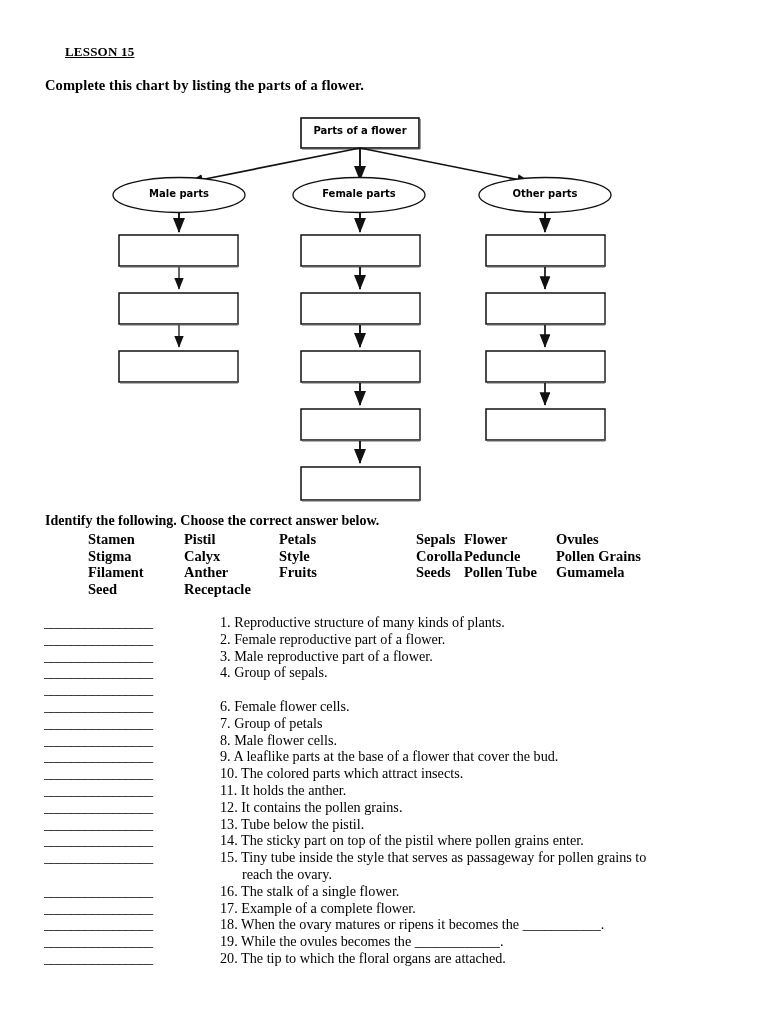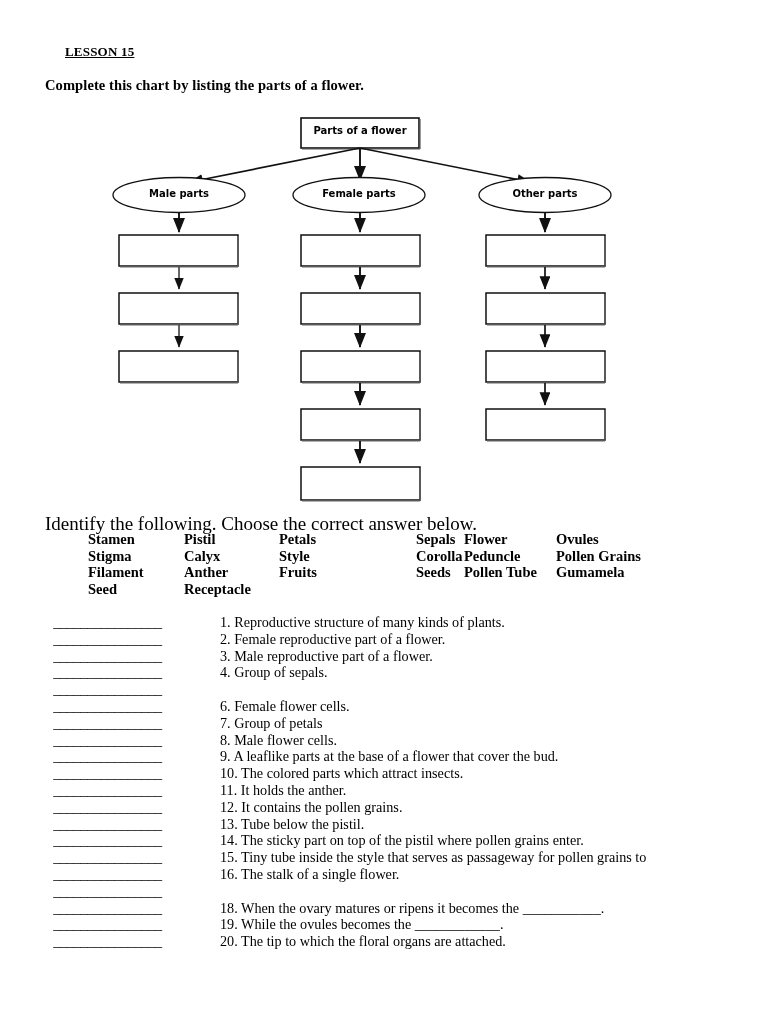--- a/index.html
+++ b/index.html
@@ -65,22 +65,22 @@
     text-align: center;
     white-space: nowrap;
     pointer-events: none;
   }
 
   
   .instruction-2 {
     position: absolute;
     left: 45px;
     top: 513px;
-    font-size: 19px;
-    font-weight: normal;
+    font-size: 14px;
+    font-weight: bold;
   }
 
   .wordbank {
     position: absolute;
     left: 88px;
     top: 531px;
     width: 620px;
   }
   .wb-row {
     display: block;
@@ -99,21 +99,20 @@
   .wb-c3 { left: 283px; margin-left: 45px; }
   .wb-c4 { left: 376px; }
   .wb-c5 { left: 468px; }
 
   
   .questions {
     position: absolute;
     left: 44px;
     top: 614px;
     width: 700px;
-    text-align: center;
   }
   .q-row {
     position: relative;
     height: 16.8px;
     white-space: nowrap;
   }
   .q-blank {
     position: absolute;
     left: 0px;
     top: 0px;
@@ -327,25 +326,29 @@
       </div>
     <div class="q-row">
         <span class="q-blank">________________</span>
         <span class="q-text">14. The sticky part on top of the pistil where pollen grains enter.</span>
       </div>
     <div class="q-row">
         <span class="q-blank">________________</span>
         <span class="q-text">15. Tiny tube inside the style that serves as passageway for pollen grains to</span>
       </div>
     <div class="q-row">
+        <span class="q-cont">reach the ovary.</span>
+      </div>
+    <div class="q-row">
         <span class="q-blank">________________</span>
         <span class="q-text">16. The stalk of a single flower.</span>
       </div>
     <div class="q-row">
         <span class="q-blank">________________</span>
+        <span class="q-text">17. Example of a complete flower.</span>
       </div>
     <div class="q-row">
         <span class="q-blank">________________</span>
         <span class="q-text">18. When the ovary matures or ripens it becomes the ___________.</span>
       </div>
     <div class="q-row">
         <span class="q-blank">________________</span>
         <span class="q-text">19. While the ovules becomes the ____________.</span>
       </div>
     <div class="q-row">

